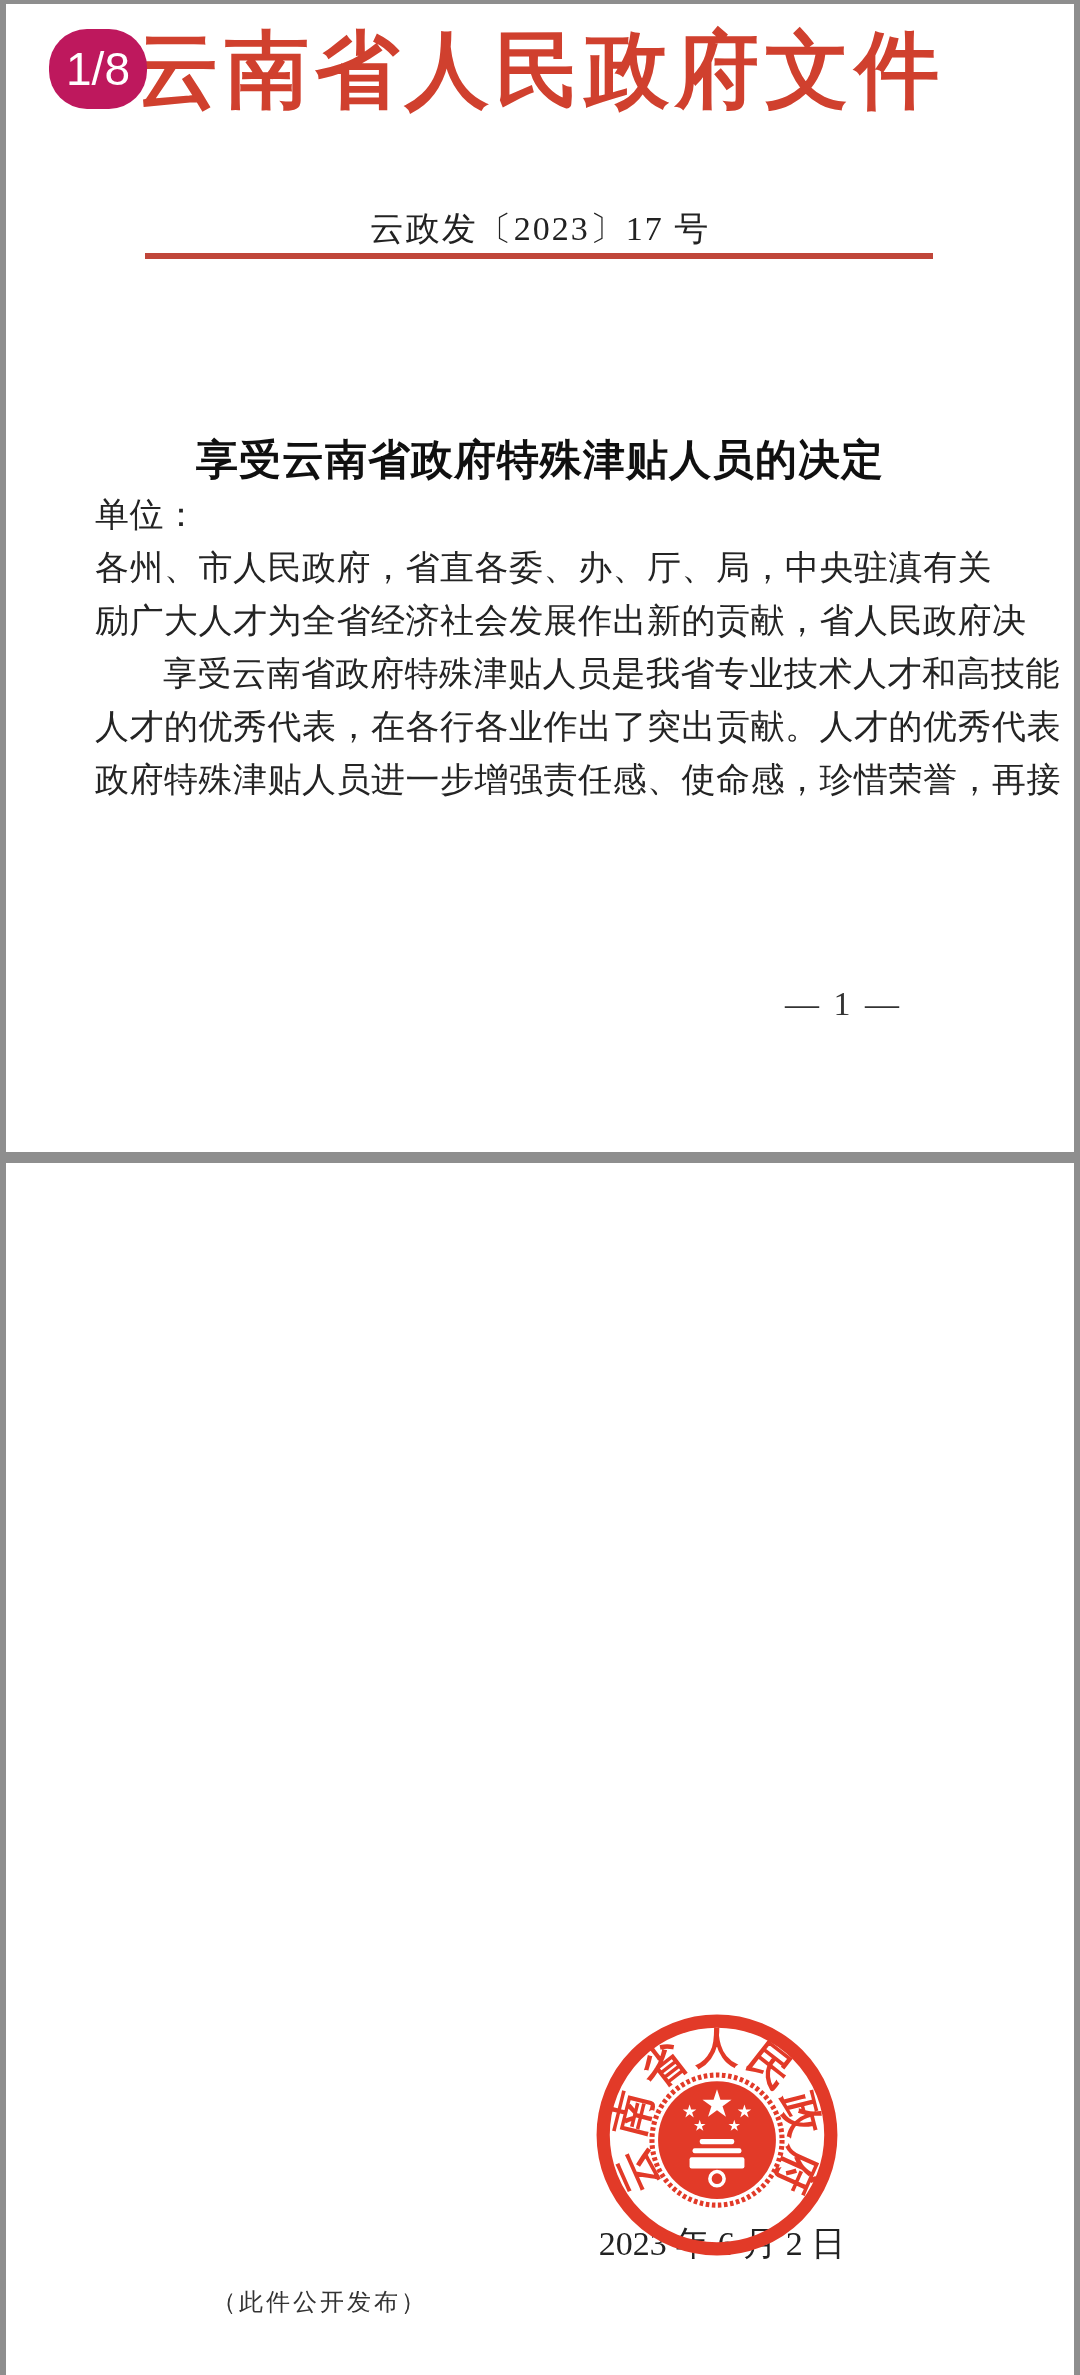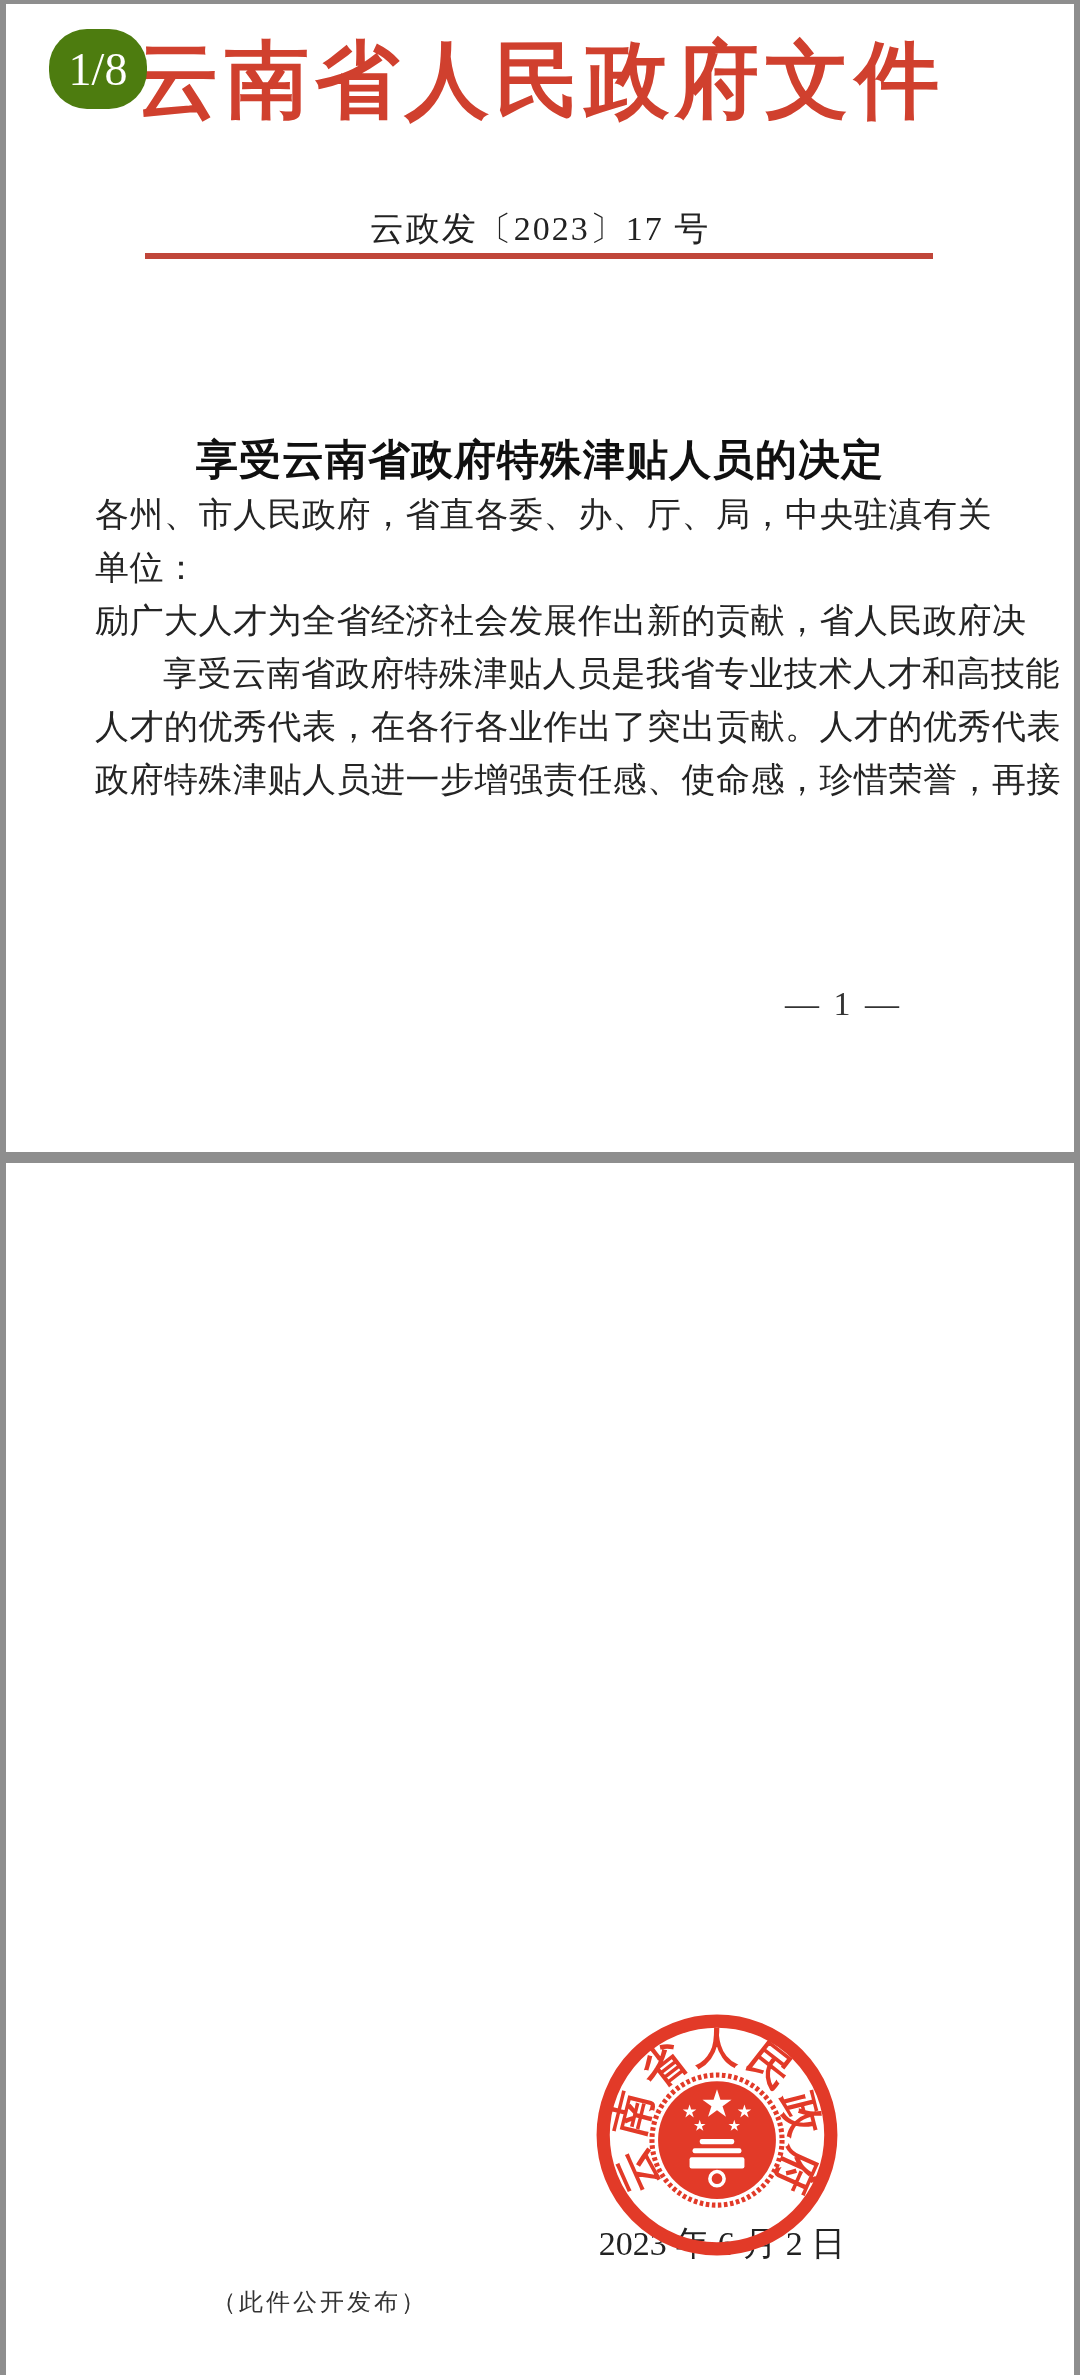--- a/index.html
+++ b/index.html
@@ -13,26 +13,26 @@
   .frame-right{position:absolute;right:0;top:0;width:6px;height:2375px;background:#8e8e8e;z-index:5;}
   .page-divider{position:absolute;left:0;top:1152px;width:1080px;height:11px;background:#8e8e8e;z-index:5;}
 
   .page{position:absolute;left:6px;width:1068px;background:#fff;}
   .page1{top:4px;height:1148px;}
   .page2{top:1163px;height:1212px;}
 
   
   .page-badge{
     position:absolute;left:49px;top:29px;width:98px;height:80px;border-radius:38px;
-    background:#4d7c0f;color:#ffffff;display:flex;align-items:center;justify-content:center;
-    font-family:Liberation Serif, serif;font-size:46px;z-index:6;
+    background:#be185d;color:#ffffff;display:flex;align-items:center;justify-content:center;
+    font-family:Liberation Sans, sans-serif;font-size:46px;z-index:6;
   }
 
   .header-title{
-    position:absolute;left:0;top:20px;width:100%;text-align:center;
+    position:absolute;left:0;top:10px;width:100%;text-align:center;
     color:#d0402e;font-size:84px;font-weight:bold;letter-spacing:6px;white-space:nowrap;
   }
   .doc-number{
     position:absolute;left:0;top:202px;width:100%;text-align:center;
     color:#222222;font-size:34px;letter-spacing:2px;
   }
   .red-rule{position:absolute;left:139px;top:249px;width:788px;height:6px;background:#c0463a;}
 
   .doc-title{position:absolute;left:0;width:100%;text-align:center;color:#101010;
     font-size:42px;font-weight:bold;letter-spacing:1px;white-space:nowrap;}
@@ -75,22 +75,22 @@
   <div class="page-badge">
     <span>1/8</span>
   </div>
 
   <div class="page page1">
     <div class="header-title">云南省人民政府文件</div>
     <div class="doc-number">云政发〔2023〕17 号</div>
     <div class="red-rule"></div>
     <div class="doc-title l2">享受云南省政府特殊津贴人员的决定</div>
     <div class="body-block p1-body">
+        <div class="doc-line">单位：</div>
         <div class="doc-line">各州、市人民政府，省直各委、办、厅、局，中央驻滇有关</div>
-        <div class="doc-line">单位：</div>
         <div class="doc-line">励广大人才为全省经济社会发展作出新的贡献，省人民政府决</div>
         <div class="doc-line indent">享受云南省政府特殊津贴人员是我省专业技术人才和高技能</div>
         <div class="doc-line">人才的优秀代表，在各行各业作出了突出贡献。人才的优秀代表</div>
         <div class="doc-line">政府特殊津贴人员进一步增强责任感、使命感，珍惜荣誉，再接</div>
       </div>
     <div class="page-number">— 1 —</div>
   </div>
 
   <div class="page page2">
     

